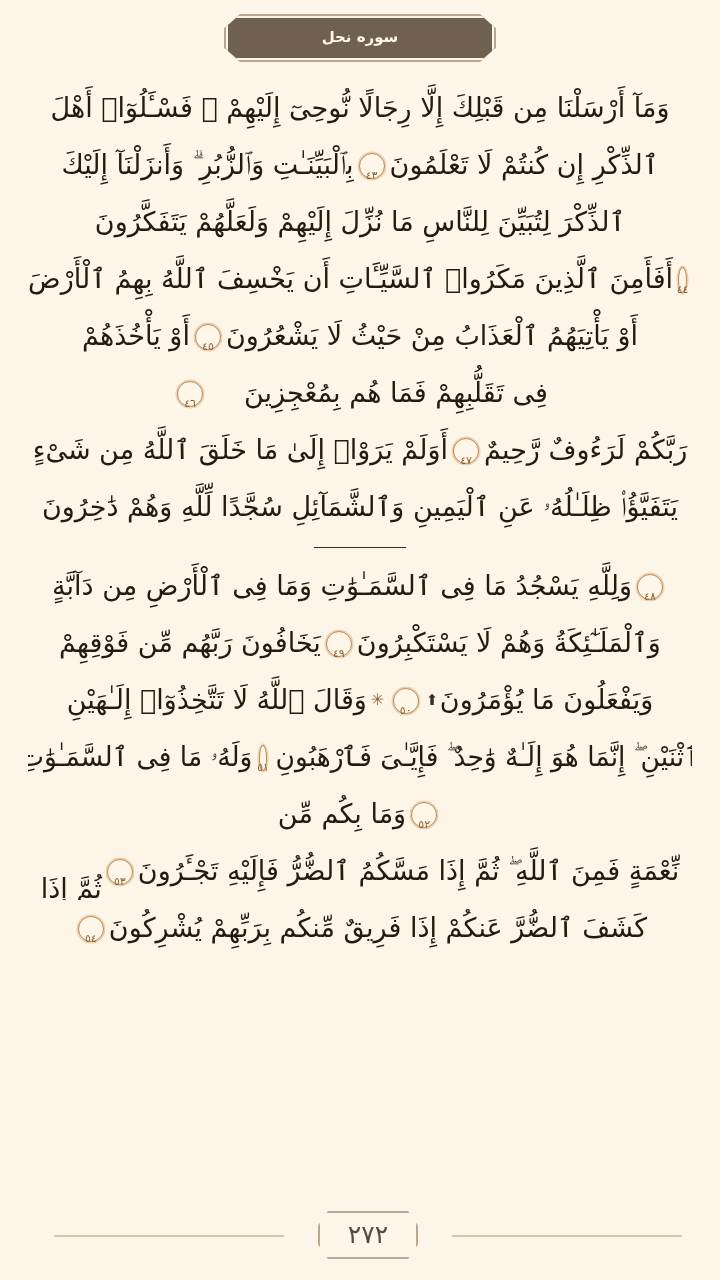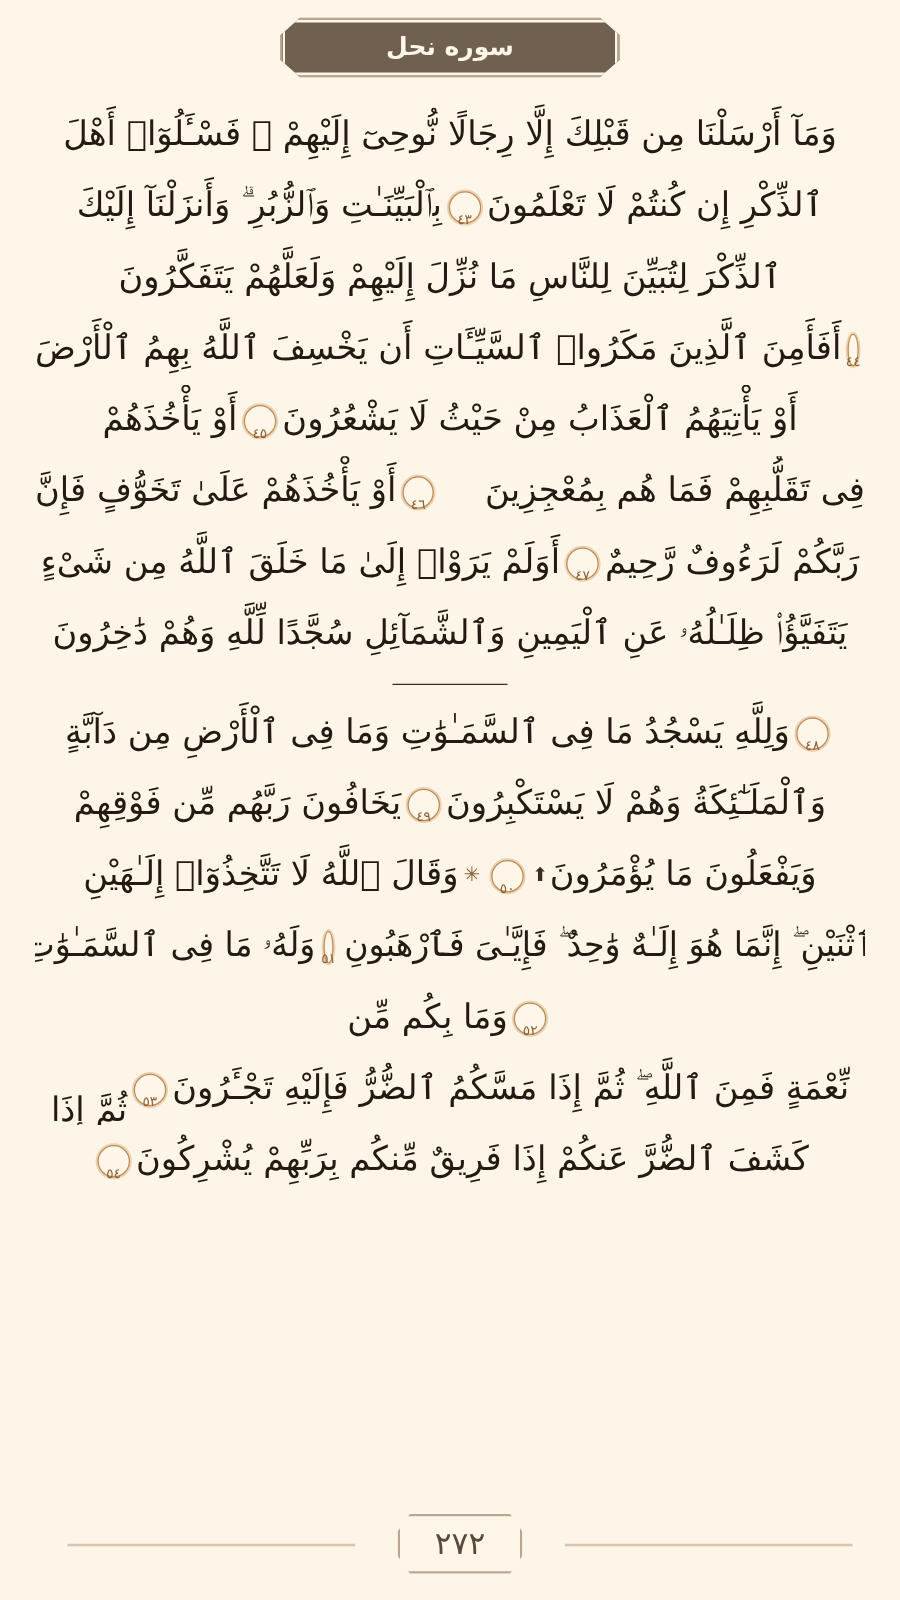--- a/index.html
+++ b/index.html
@@ -45,21 +45,21 @@
     border: 2px solid #b9a88f;
     box-shadow: 0 0 0 2px #fdf6e9 inset;
     clip-path: polygon(
       0% 30%, 6% 0%, 94% 0%, 100% 30%,
       100% 70%, 94% 100%, 6% 100%, 0% 70%
     );
   }
   .surah-header .surah-title {
     position: relative;
     color: #fdf6e9;
-    font-size: 20px;
+    font-size: 15px;
     font-weight: bold;
     letter-spacing: 0.5px;
     font-family: "DejaVu Sans", sans-serif;
     line-height: 1;
     padding-bottom: 2px;
   }
 
   
   .quran-body {
     width: 664px;
@@ -229,21 +229,20 @@
           <span>٤٥</span>
         </span>
       <span class="line-inner" style="transform: scaleX(1);">أَوْ يَأْخُذَهُمْ</span>
     </div>
 
     <div class="line">
       <span class="line-inner" style="transform: scaleX(1); margin-left: 36px;">فِى تَقَلُّبِهِمْ فَمَا هُم بِمُعْجِزِينَ</span>
       <span class="ayah-mark">
           <span>٤٦</span>
         </span>
-      <span class="line-inner" style="transform: scaleX(1);">أَوْ يَأْخُذَهُمْ عَلَىٰ تَخَوُّفٍ فَإِنَّ</span>
     </div>
 
     <div class="line">
       <span class="line-inner" style="transform: scaleX(1);">رَبَّكُمْ لَرَءُوفٌ رَّحِيمٌ</span>
       <span class="ayah-mark">
           <span>٤٧</span>
         </span>
       <span class="line-inner" style="transform: scaleX(1);">أَوَلَمْ يَرَوْا۟ إِلَىٰ مَا خَلَقَ ٱللَّهُ مِن شَىْءٍ</span>
     </div>
 

